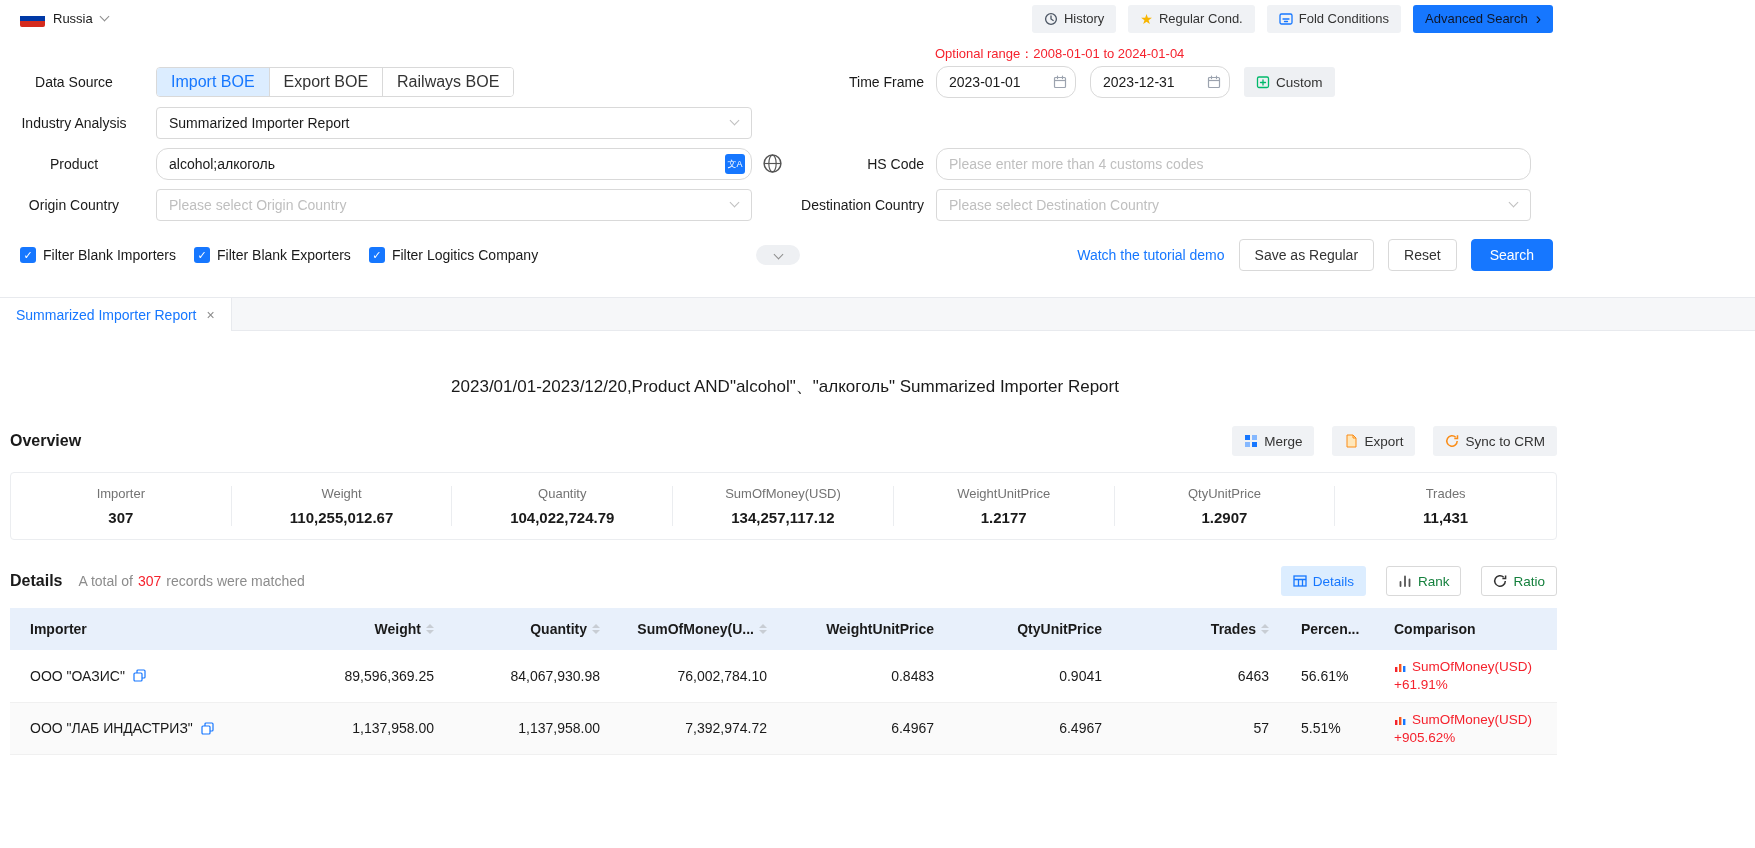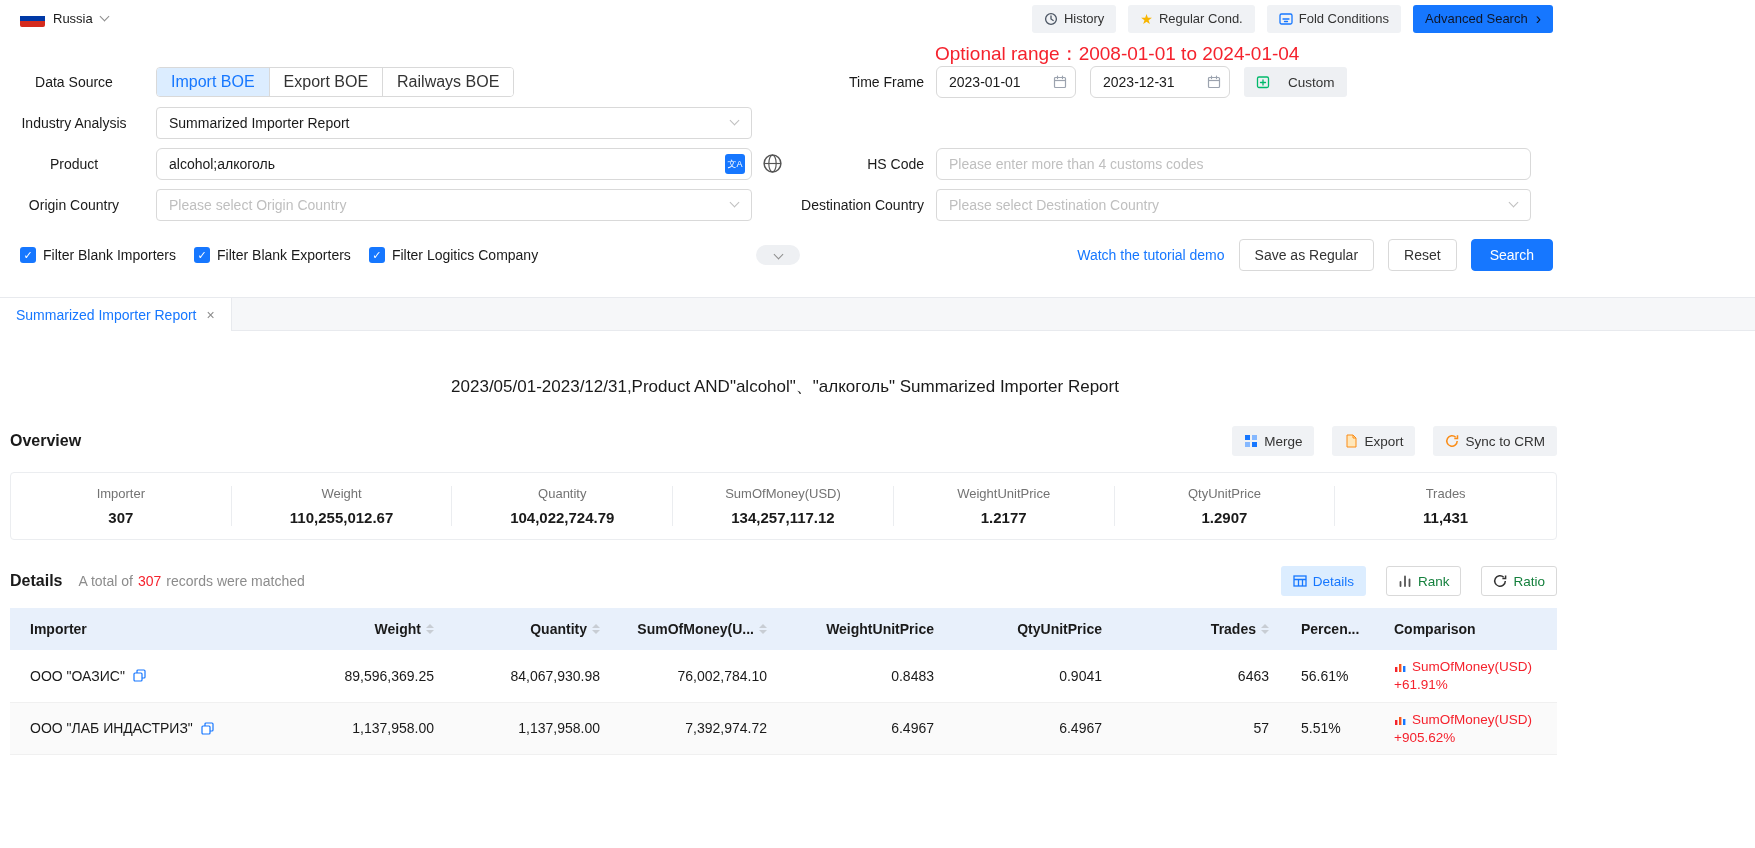--- a/index.html
+++ b/index.html
@@ -16,37 +16,37 @@
 .country{font-size:13px}
 .chev{display:inline-block;width:7px;height:7px;border-right:1.5px solid #8c8c8c;border-bottom:1.5px solid #8c8c8c;transform:rotate(45deg);margin-top:-4px}
 .tb-right{display:flex;align-items:center;gap:12px}
 .tb-btn{height:28px;display:inline-flex;align-items:center;gap:6px;background:#f0f2f5;border-radius:3px;padding:0 12px;font-size:13px;color:#333}
 .tb-btn.primary{background:#1677ff;color:#0f172a}
 .star{color:#f7b500;font-size:14px;line-height:1}
 .arr{font-size:16px;line-height:1;margin-left:2px}
 
 
 .form-area{width:1570px;padding:8px 0 26px}
-.opt-range{margin-left:935px;font-size:19px;color:#f5222d;height:18px;line-height:18px}
+.opt-range{margin-left:935px;font-size:13px;color:#f5222d;height:18px;line-height:18px}
 .form-row{display:flex;align-items:center;margin-top:9px}
 .row-1{margin-top:3px}
 .lbl{width:148px;text-align:center;font-size:14px;flex:none}
 .lbl2{width:172px;text-align:right;font-size:14px;flex:none}
 .f1{width:596px;margin-left:8px;flex:none;position:relative}
 .f2{width:595px;margin-left:12px;flex:none;position:relative}
 .seg-group{display:inline-flex;border:1px solid #d9d9d9;border-radius:4px;overflow:hidden;height:30px}
 .seg{padding:0 14px;display:flex;align-items:center;font-size:16px;color:#333;background:#fff;border-left:1px solid #d9d9d9;cursor:pointer}
 .seg:first-child{border-left:none}
 .seg.active{background:#dcedff;color:#1677ff}
 .date-group{display:flex;align-items:center;gap:14px}
 .date-wrap{position:relative;width:140px}
-.txt{width:100%;height:32px;border:1px solid #d9d9d9;border-radius:6px;padding:0 12px;font-size:14px;color:#1a1a1a;background:#fff;font-family:inherit}
+.txt{width:100%;height:32px;border:1px solid #d9d9d9;border-radius:12px;padding:0 12px;font-size:14px;color:#1a1a1a;background:#fff;font-family:inherit}
 .txt::placeholder{color:#bfbfbf}
 .date-wrap .cal{position:absolute;right:9px;top:9px}
-.chip{height:30px;display:inline-flex;align-items:center;gap:18px;background:#eef0f3;border-radius:3px;padding:0 12px;font-size:13.5px;color:#333}
+.chip{height:30px;display:inline-flex;align-items:center;gap:6px;background:#eef0f3;border-radius:3px;padding:0 12px;font-size:13.5px;color:#333}
 .sel{position:relative;width:100%;height:32px;border:1px solid #d9d9d9;border-radius:4px;background:#fff;display:flex;align-items:center;padding:0 30px 0 12px;font-size:14px;cursor:pointer}
 .sel .chev{position:absolute;right:13px;top:13px;border-color:#bfbfbf}
 .ph{color:#bfbfbf}
 .prod-wrap .txt{padding-right:36px}
 .prod-badge{position:absolute;right:7px;top:6px;width:20px;height:20px;border-radius:3px;background:#1677ff;color:#fff;font-size:9px;display:flex;align-items:center;justify-content:center;cursor:pointer}
 .globe{position:absolute;left:606px;top:5px;cursor:pointer;line-height:0}
 .filter-row{display:flex;align-items:center;margin-top:18px;padding-left:20px}
 .cb-item{display:flex;align-items:center;gap:7px;margin-right:18px;cursor:pointer}
 .cb{width:16px;height:16px;background:#1677ff;border-radius:3px;color:#fff;font-size:11px;font-weight:700;display:flex;align-items:center;justify-content:center;line-height:1}
 .cb-label{font-size:14px}
@@ -250,21 +250,21 @@
   </div>
 </section>
 
 <div class="tabstrip">
   <div class="tab">
     <span>Summarized Importer Report</span>
     <span class="x">×</span>
   </div>
 </div>
 
-<div class="report-title">2023/05/01-2023/12/31,Product AND"alcohol"、"алкоголь" Summarized Importer Report</div>
+<div class="report-title">2023/01/01-2023/12/20,Product AND"alcohol"、"алкоголь" Summarized Importer Report</div>
 
 <div class="ov-head">
   <span class="sec-title">Overview</span>
   <div class="ov-actions">
     <button class="chip2">
       <svg width="14" height="14" viewBox="0 0 14 14">
           <rect x="1" y="1" width="5" height="5" fill="#1677ff"></rect>
           <rect x="8" y="1" width="5" height="5" fill="#85b8ff"></rect>
           <rect x="1" y="8" width="5" height="5" fill="#85b8ff"></rect>
           <rect x="8" y="8" width="5" height="5" fill="#1677ff"></rect>

